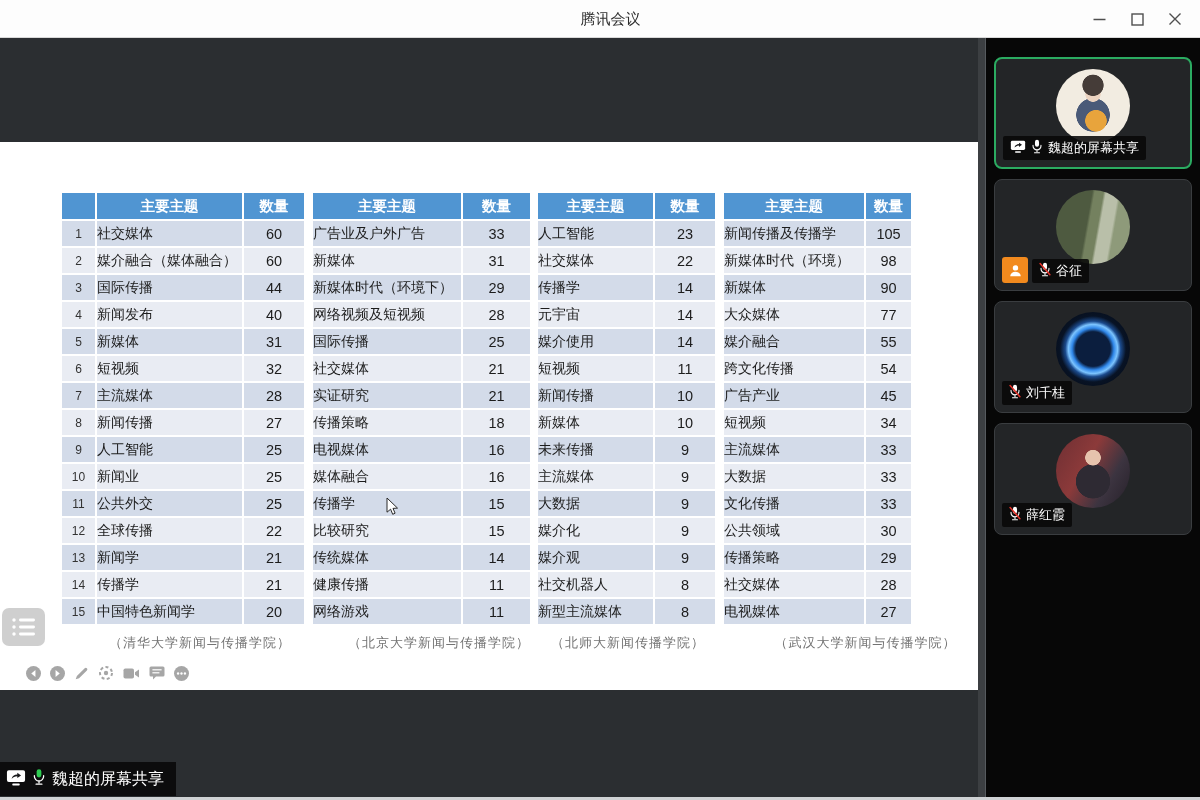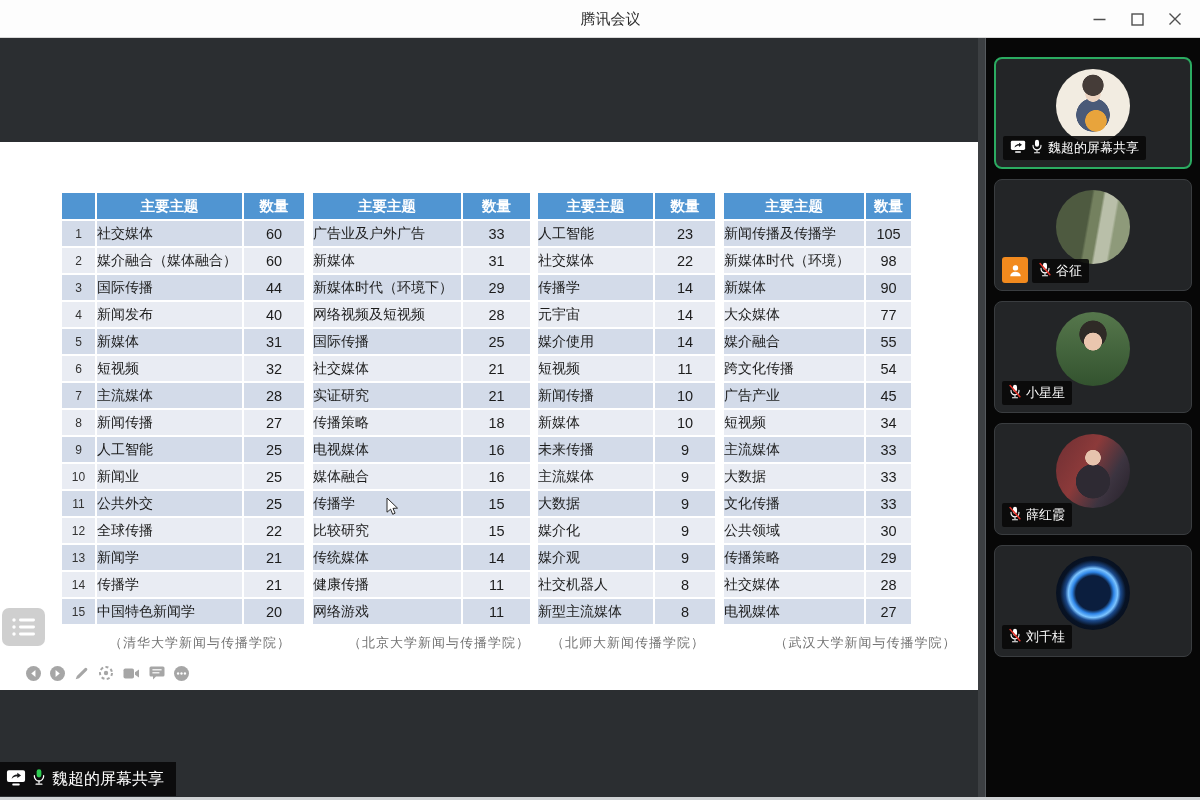--- a/index.html
+++ b/index.html
@@ -430,62 +430,47 @@
             <path d="M2.2 6.8 v0.6 a4.3 4.3 0 0 0 8.6 0 v-0.6" fill="none" stroke="#fff" stroke-width="1.2" stroke-linecap="round"></path>
             <line x1="6.5" y1="12" x2="6.5" y2="14" stroke="#fff" stroke-width="1.2"></line>
             <line x1="3.8" y1="14.7" x2="9.2" y2="14.7" stroke="#fff" stroke-width="1.2" stroke-linecap="round"></line>
             <line x1="1.2" y1="1.6" x2="11.8" y2="13.6" stroke="#e0342b" stroke-width="1.7" stroke-linecap="round"></line>
           </svg>
       </span>
       <span>谷征</span>
     </div>
   </div>
 
+
   <div class="tile">
-    <div class="avatar av-forest"></div>
+    <div class="avatar av-tech"></div>
     <div class="plabel">
       <span>
         <svg width="12" height="15" viewBox="0 0 13 16">
             <rect x="4.3" y="0.8" width="4.4" height="7.6" rx="2.2" fill="#fff"></rect>
             <path d="M2.2 6.8 v0.6 a4.3 4.3 0 0 0 8.6 0 v-0.6" fill="none" stroke="#fff" stroke-width="1.2" stroke-linecap="round"></path>
             <line x1="6.5" y1="12" x2="6.5" y2="14" stroke="#fff" stroke-width="1.2"></line>
             <line x1="3.8" y1="14.7" x2="9.2" y2="14.7" stroke="#fff" stroke-width="1.2" stroke-linecap="round"></line>
             <line x1="1.2" y1="1.6" x2="11.8" y2="13.6" stroke="#e0342b" stroke-width="1.7" stroke-linecap="round"></line>
           </svg>
       </span>
-      <span>小星星</span>
+      <span>刘千桂</span>
     </div>
   </div>
 
   <div class="tile">
     <div class="avatar av-office"></div>
     <div class="plabel">
       <span>
         <svg width="12" height="15" viewBox="0 0 13 16">
             <rect x="4.3" y="0.8" width="4.4" height="7.6" rx="2.2" fill="#fff"></rect>
             <path d="M2.2 6.8 v0.6 a4.3 4.3 0 0 0 8.6 0 v-0.6" fill="none" stroke="#fff" stroke-width="1.2" stroke-linecap="round"></path>
             <line x1="6.5" y1="12" x2="6.5" y2="14" stroke="#fff" stroke-width="1.2"></line>
             <line x1="3.8" y1="14.7" x2="9.2" y2="14.7" stroke="#fff" stroke-width="1.2" stroke-linecap="round"></line>
             <line x1="1.2" y1="1.6" x2="11.8" y2="13.6" stroke="#e0342b" stroke-width="1.7" stroke-linecap="round"></line>
           </svg>
       </span>
       <span>薛红霞</span>
     </div>
   </div>
-
-  <div class="tile">
-    <div class="avatar av-tech"></div>
-    <div class="plabel">
-      <span>
-        <svg width="12" height="15" viewBox="0 0 13 16">
-            <rect x="4.3" y="0.8" width="4.4" height="7.6" rx="2.2" fill="#fff"></rect>
-            <path d="M2.2 6.8 v0.6 a4.3 4.3 0 0 0 8.6 0 v-0.6" fill="none" stroke="#fff" stroke-width="1.2" stroke-linecap="round"></path>
-            <line x1="6.5" y1="12" x2="6.5" y2="14" stroke="#fff" stroke-width="1.2"></line>
-            <line x1="3.8" y1="14.7" x2="9.2" y2="14.7" stroke="#fff" stroke-width="1.2" stroke-linecap="round"></line>
-            <line x1="1.2" y1="1.6" x2="11.8" y2="13.6" stroke="#e0342b" stroke-width="1.7" stroke-linecap="round"></line>
-          </svg>
-      </span>
-      <span>刘千桂</span>
-    </div>
-  </div>
 </div>
 
 <div class="bottom-strip"></div>
 
 </body></html>

